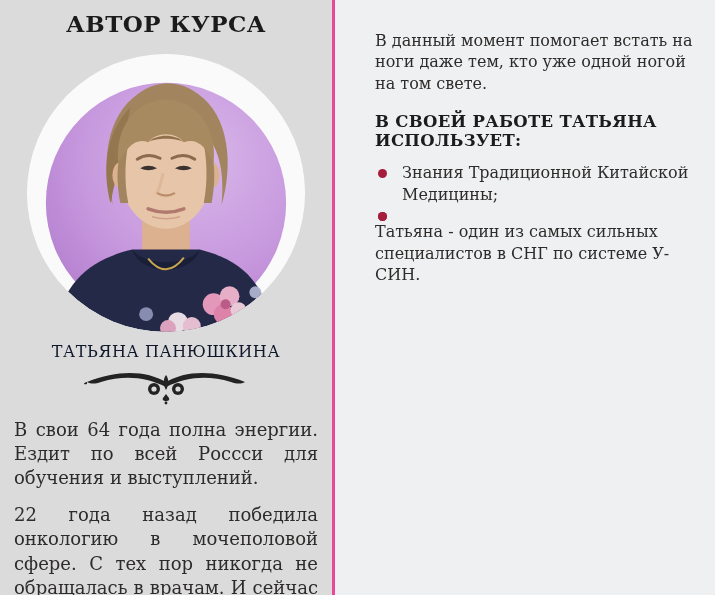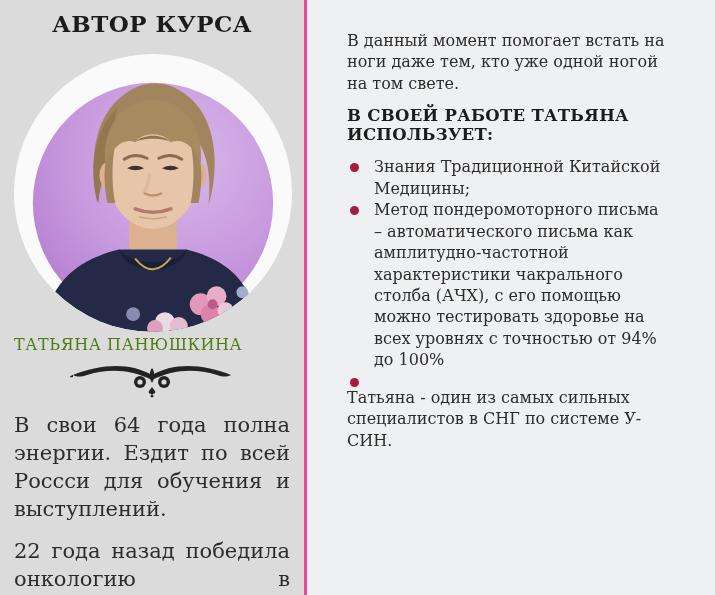--- a/index.html
+++ b/index.html
@@ -10,21 +10,21 @@
     -webkit-font-smoothing: antialiased;
   }
   .page {
     width: 715px; height: 595px;
     display: flex;
     overflow: hidden;
     background: #eff0f2;
   }
   
   .left-col {
-    width: 304px; height: 595px;
+    width: 332px; height: 595px;
     background: #dbdbdc;
     padding: 8px 14px 12px 14px;
     flex: none;
   }
   .page-title {
     font-size: 23px;
     font-weight: bold;
     text-align: center;
     letter-spacing: 0.5px;
     color: #1b1b1b;
@@ -32,48 +32,48 @@
   }
   .photo-wrap {
     width: 278px; height: 278px;
     margin: 17px auto 0 auto;
     border-radius: 50%;
     overflow: hidden;
     background: radial-gradient(circle at 50% 40%, #ffffff 0%, #f5f2f6 100%);
   }
   .photo-wrap svg { display: block; }
   .author-name {
-    margin-top: 3px;
-    text-align: left;
+    margin-top: 10px;
+    text-align: center;
     font-size: 16px;
     letter-spacing: 0.6px;
-    color: #4d7c0f;
+    color: #0f172a;
   }
   .flourish { display: block; margin: 6px auto 0 auto; }
   .bio p {
     margin-top: 13px;
-    font-size: 21px;
+    font-size: 18px;
     line-height: 1.34;
     text-align: justify;
     hyphens: none;
   }
   
   .right-col {
     width: 383px; height: 595px;
     background: #eff0f2;
     border-left: 3px solid #ec4899;
     padding: 30px 18px 0 40px;
     flex: none;
   }
   .right-col p, .right-col li {
     font-size: 16px;
     line-height: 1.34;
   }
   .list-heading {
-    margin-top: 12px;
+    margin-top: 18px;
     font-size: 16.5px;
     font-weight: bold;
     letter-spacing: 0.3px;
     color: #1d1c1c;
   }
   ul.uses-list { list-style: none; margin-top: 12px; }
   ul.uses-list li {
     position: relative;
     padding-left: 27px;
     margin-top: 0;
@@ -191,21 +191,20 @@
 
     <h2 class="list-heading">В СВОЕЙ РАБОТЕ ТАТЬЯНА ИСПОЛЬЗУЕТ:</h2>
 
     <ul class="uses-list">
       <li>
         <span class="bullet-dot"></span>
         <span>Знания Традиционной Китайской Медицины;</span>
       </li>
       <li>
         <span class="bullet-dot"></span>
-        <span>Метод пондеромоторного письма – автоматического письма как амплитудно-частотной характеристики чакрального столба (АЧХ), с его помощью можно тестировать здоровье на всех уровнях с точностью от 94% до 100%</span>
       </li>
       <li>
         <span class="bullet-dot"></span>
       </li>
     </ul>
 
     <div class="outro">
       <p>Татьяна - один из самых сильных специалистов в СНГ по системе У-СИН.</p>
 
     </div>

